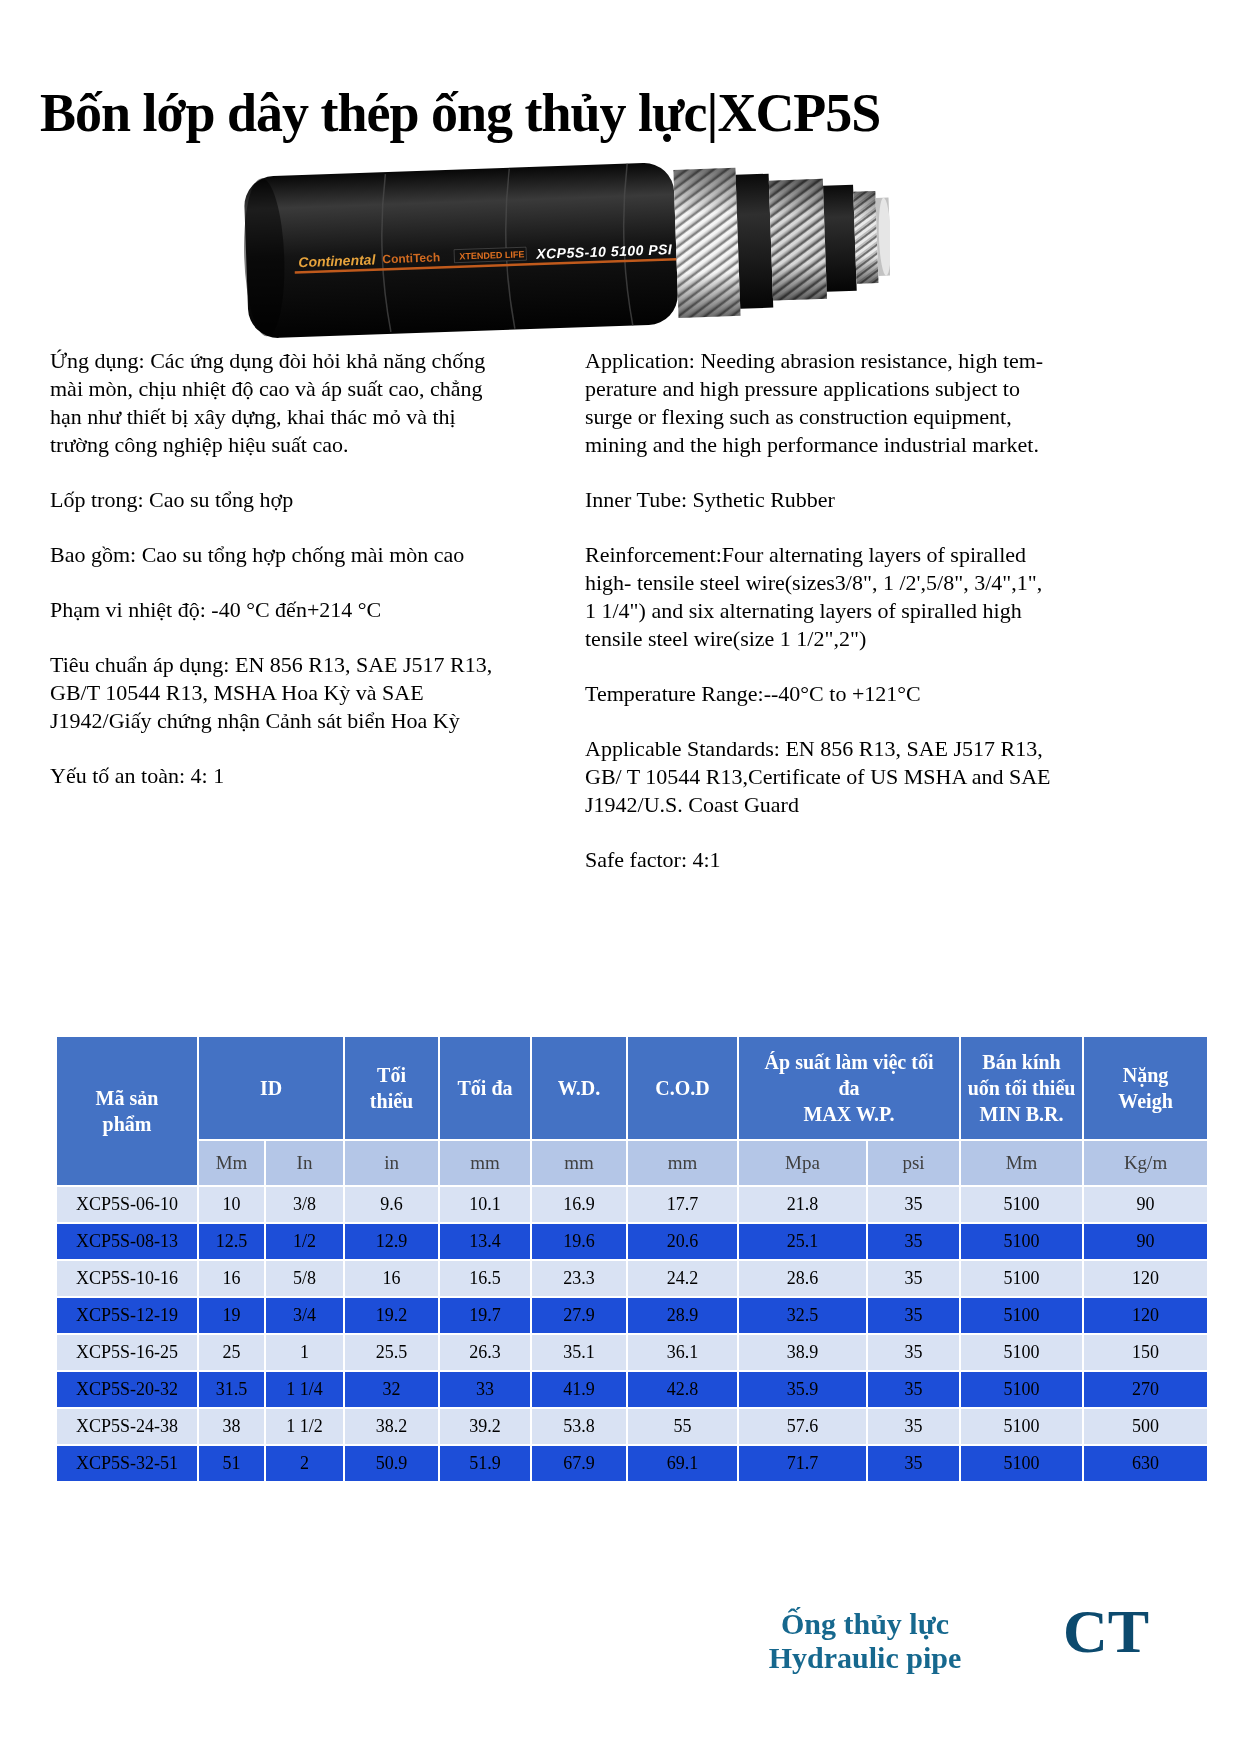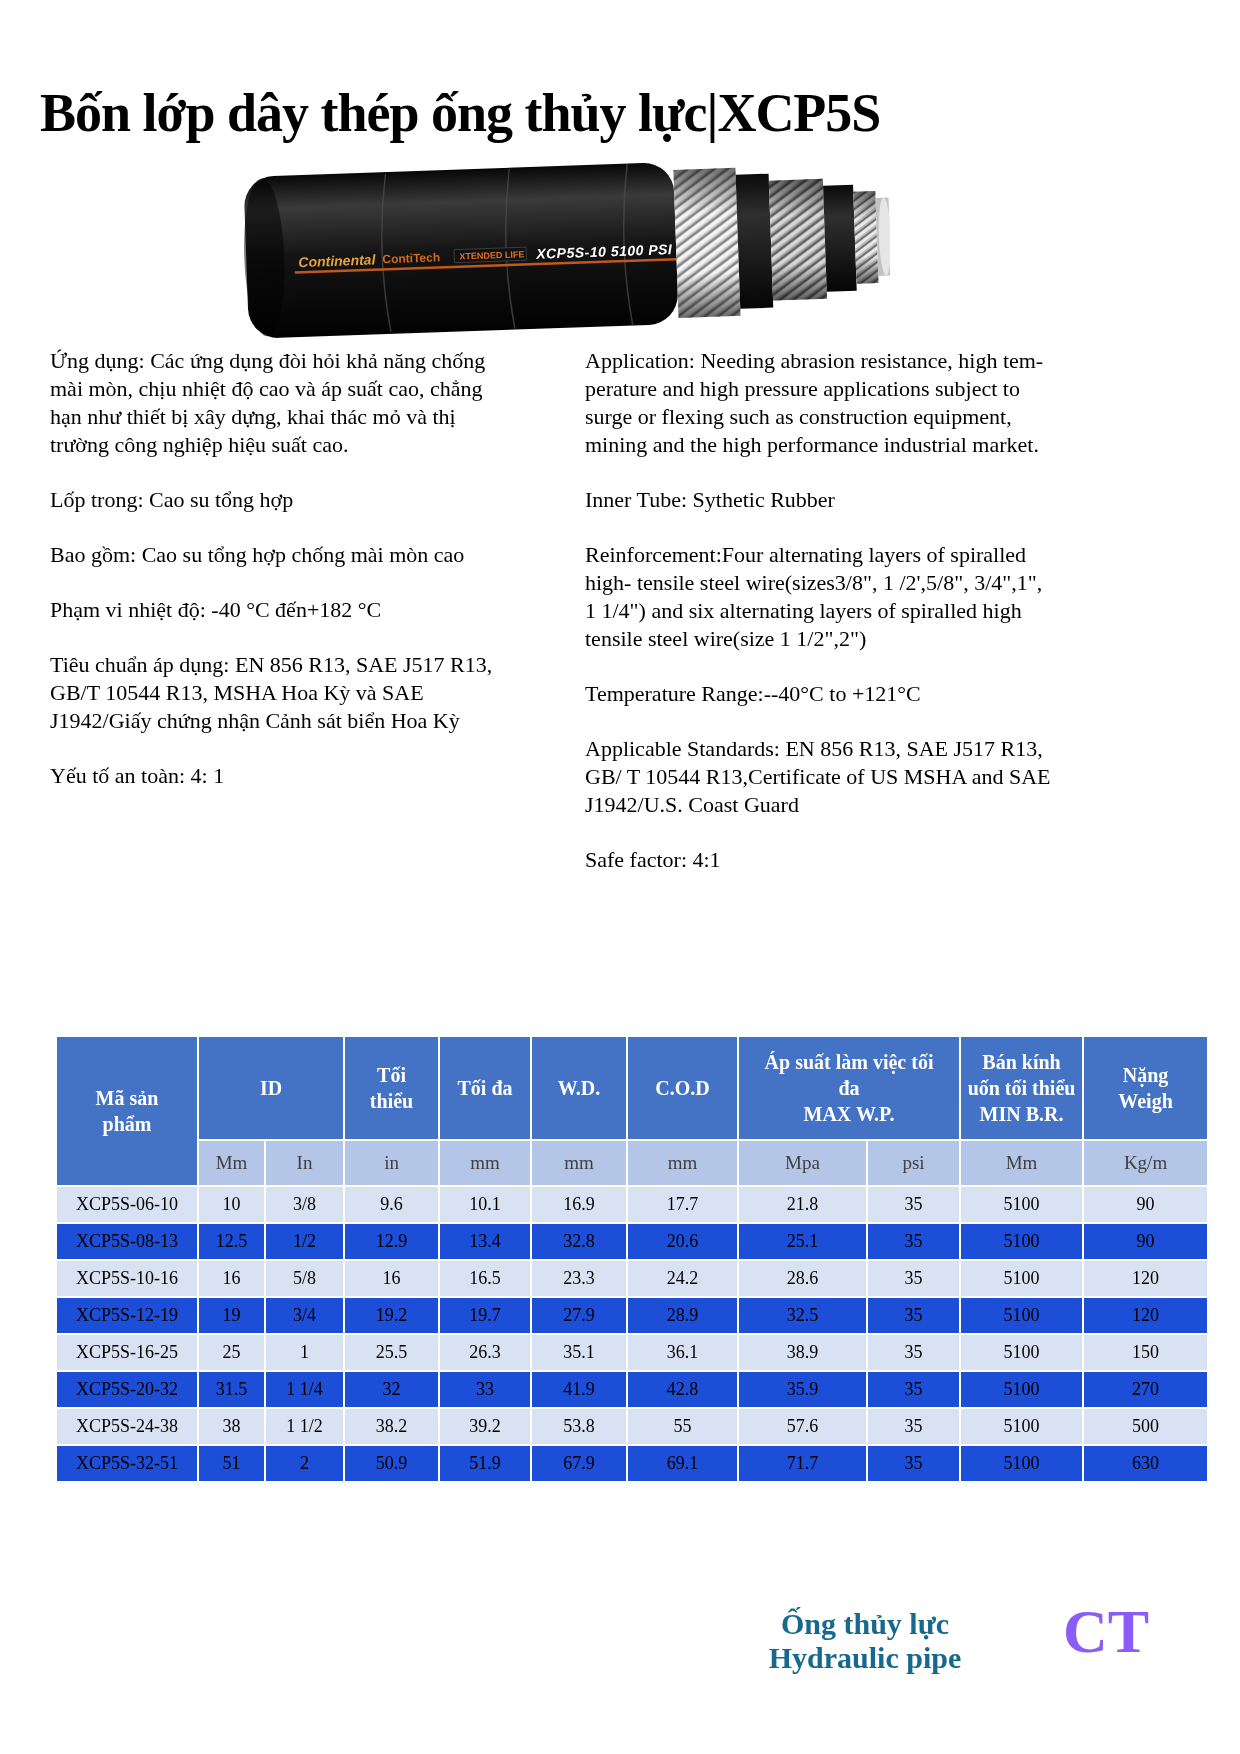--- a/index.html
+++ b/index.html
@@ -44,21 +44,21 @@
   }
   tr.row-light td { background:#d9e2f3; }
   tr.row-med  td { background:#1d4ed8; }
 
   .footer-brand {
     position:absolute; left:740px; top:1607px; width:250px; text-align:center;
     color:#16688e; font-weight:bold; font-size:30px; line-height:34px;
   }
   .footer-logo {
     position:absolute; left:1063px; top:1600px;
-    color:#8b5cf6; font-weight:bold; font-size:62px; line-height:1;
+    color:#0c4a6e; font-weight:bold; font-size:62px; line-height:1;
   }
 </style>
 </head>
 <body>
 
 <div class="page">
 
   <h1 class="page-title">Bốn lớp dây thép ống thủy lực|XCP5S</h1>
 
   <div class="hose-wrap">
@@ -126,21 +126,21 @@
     </svg>
   </div>
 
   <div class="col col-left">
     <p>Ứng dụng: Các ứng dụng đòi hỏi khả năng chống
 mài mòn, chịu nhiệt độ cao và áp suất cao, chẳng
 hạn như thiết bị xây dựng, khai thác mỏ và thị
 trường công nghiệp hiệu suất cao.</p>
     <p>Lốp trong: Cao su tổng hợp</p>
     <p>Bao gồm: Cao su tổng hợp chống mài mòn cao</p>
-    <p>Phạm vi nhiệt độ: -40 °C đến+182 °C</p>
+    <p>Phạm vi nhiệt độ: -40 °C đến+214 °C</p>
     <p>Tiêu chuẩn áp dụng: EN 856 R13, SAE J517 R13,
 GB/T 10544 R13, MSHA Hoa Kỳ và SAE
 J1942/Giấy chứng nhận Cảnh sát biển Hoa Kỳ</p>
     <p>Yếu tố an toàn: 4: 1</p>
   </div>
 
   <div class="col col-right">
     <p>Application: Needing abrasion resistance, high tem-
 perature and high pressure applications subject to
 surge or flexing such as construction equipment,
@@ -217,21 +217,21 @@
             <td>35</td>
             <td>5100</td>
             <td>90</td>
           </tr>
           <tr class="row-med">
             <td>XCP5S-08-13</td>
             <td>12.5</td>
             <td>1/2</td>
             <td>12.9</td>
             <td>13.4</td>
-            <td>32.8</td>
+            <td>19.6</td>
             <td>20.6</td>
             <td>25.1</td>
             <td>35</td>
             <td>5100</td>
             <td>90</td>
           </tr>
           <tr class="row-light">
             <td>XCP5S-10-16</td>
             <td>16</td>
             <td>5/8</td>

